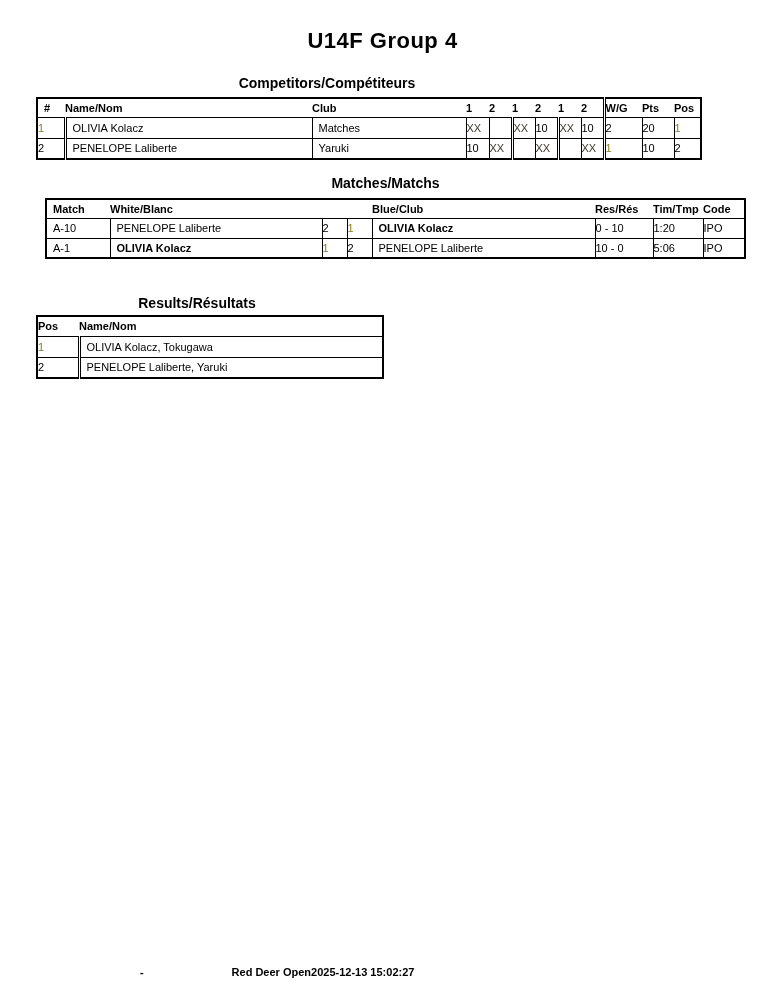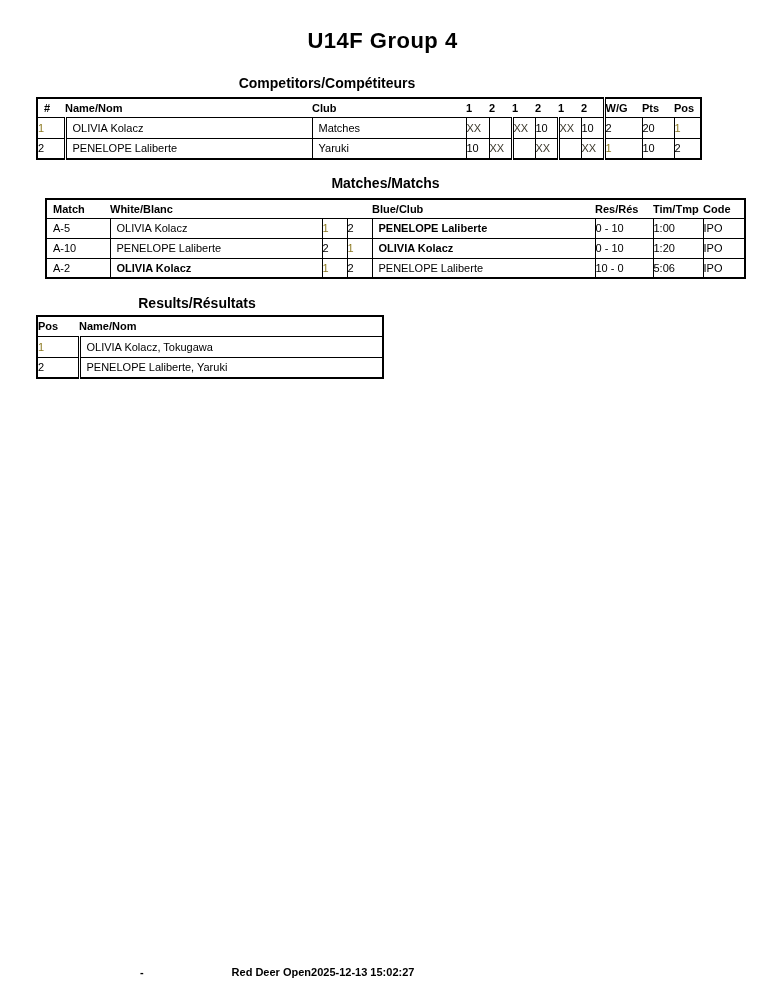--- a/index.html
+++ b/index.html
@@ -176,41 +176,31 @@
       <th class="al">Match</th>
       <th class="ac">White/Blanc</th>
       <th class="ac"></th>
       <th class="ac"></th>
       <th class="ac">Blue/Club</th>
       <th class="ac">Res/Rés</th>
       <th class="ac">Tim/Tmp</th>
       <th class="ac">Code</th>
     </tr>
     <tr class="data">
-      <td class="al">A-5</td>
-      <td class="al">OLIVIA Kolacz</td>
-      <td class="ac gold">1</td>
-      <td class="ac">2</td>
-      <td class="al bold">PENELOPE Laliberte</td>
-      <td class="ac">0 - 10</td>
-      <td class="ac">1:00</td>
-      <td class="ac">IPO</td>
-    </tr>
-    <tr class="data">
       <td class="al">A-10</td>
       <td class="al">PENELOPE Laliberte</td>
       <td class="ac">2</td>
       <td class="ac gold">1</td>
       <td class="al bold">OLIVIA Kolacz</td>
       <td class="ac">0 - 10</td>
       <td class="ac">1:20</td>
       <td class="ac">IPO</td>
     </tr>
     <tr class="data">
-      <td class="al">A-2</td>
+      <td class="al">A-1</td>
       <td class="al bold">OLIVIA Kolacz</td>
       <td class="ac gold">1</td>
       <td class="ac">2</td>
       <td class="al">PENELOPE Laliberte</td>
       <td class="ac">10 - 0</td>
       <td class="ac">5:06</td>
       <td class="ac">IPO</td>
     </tr>
   </tbody>
     </table>

